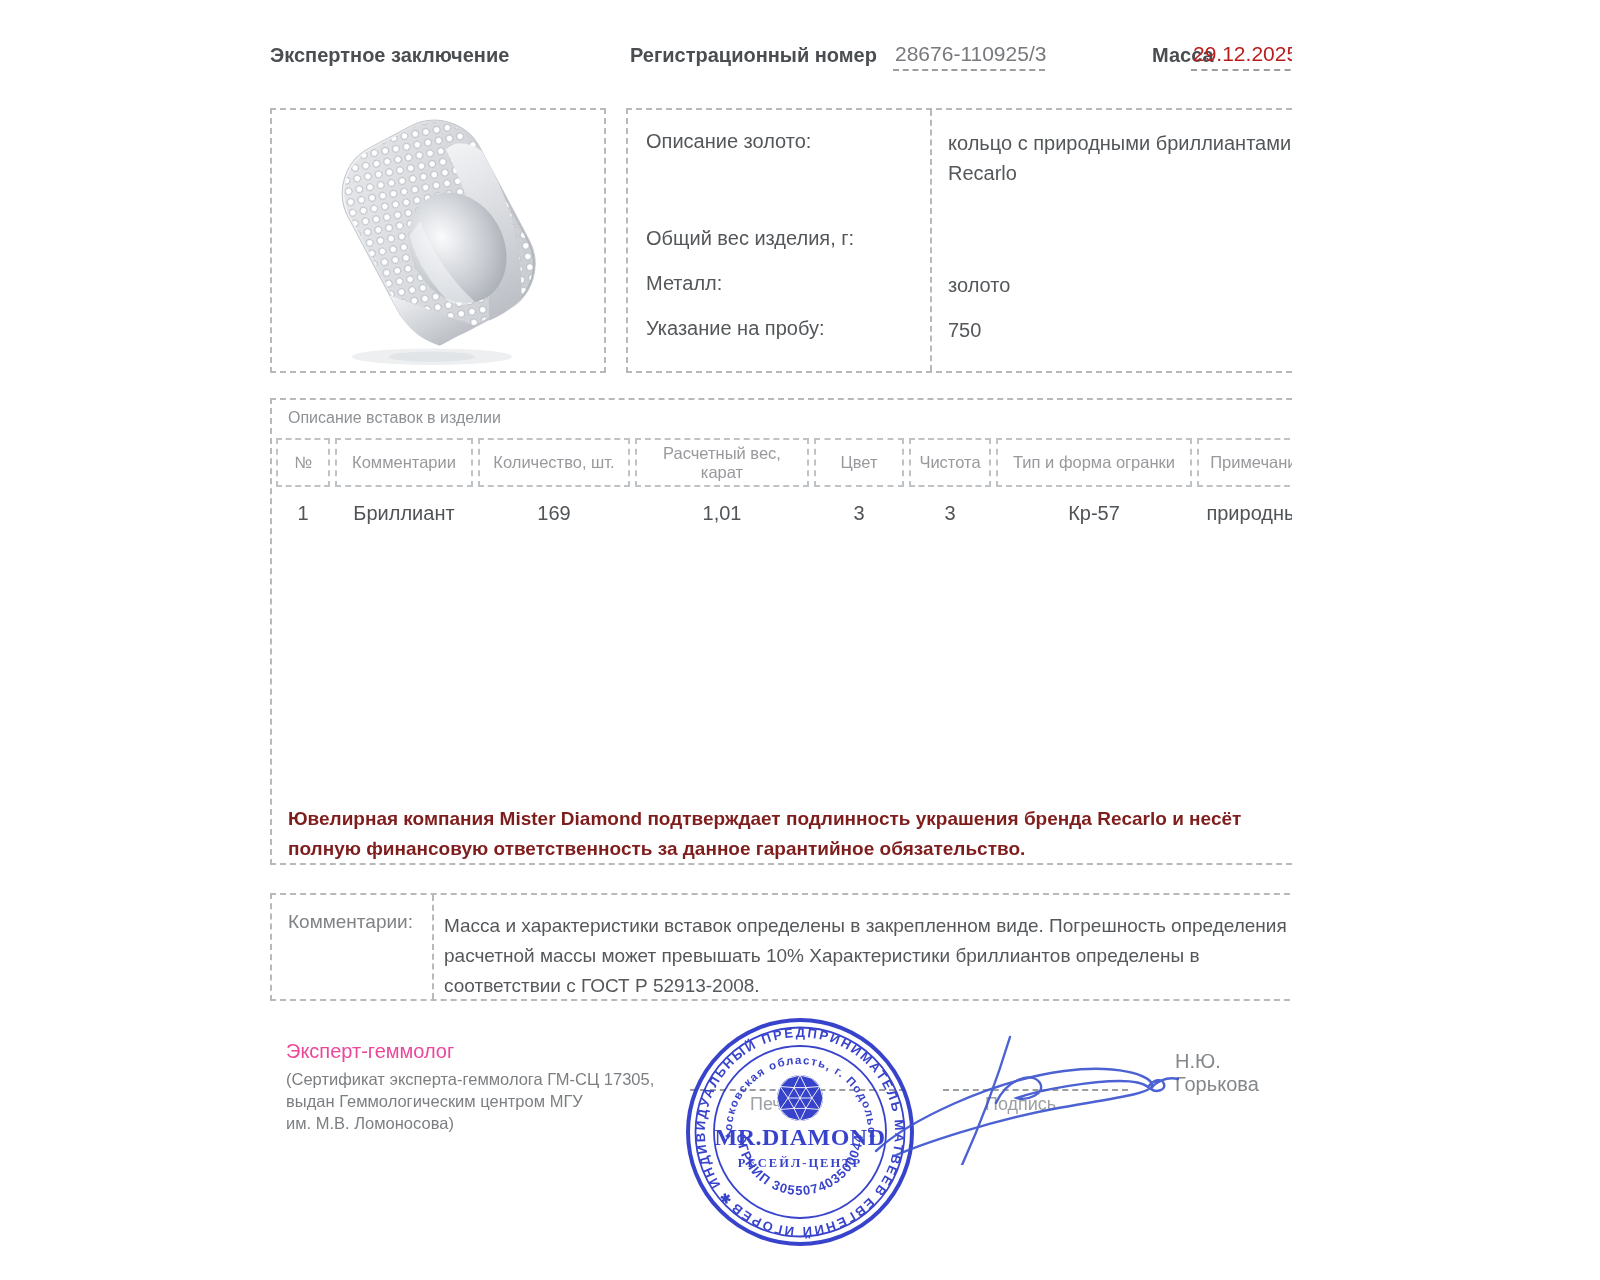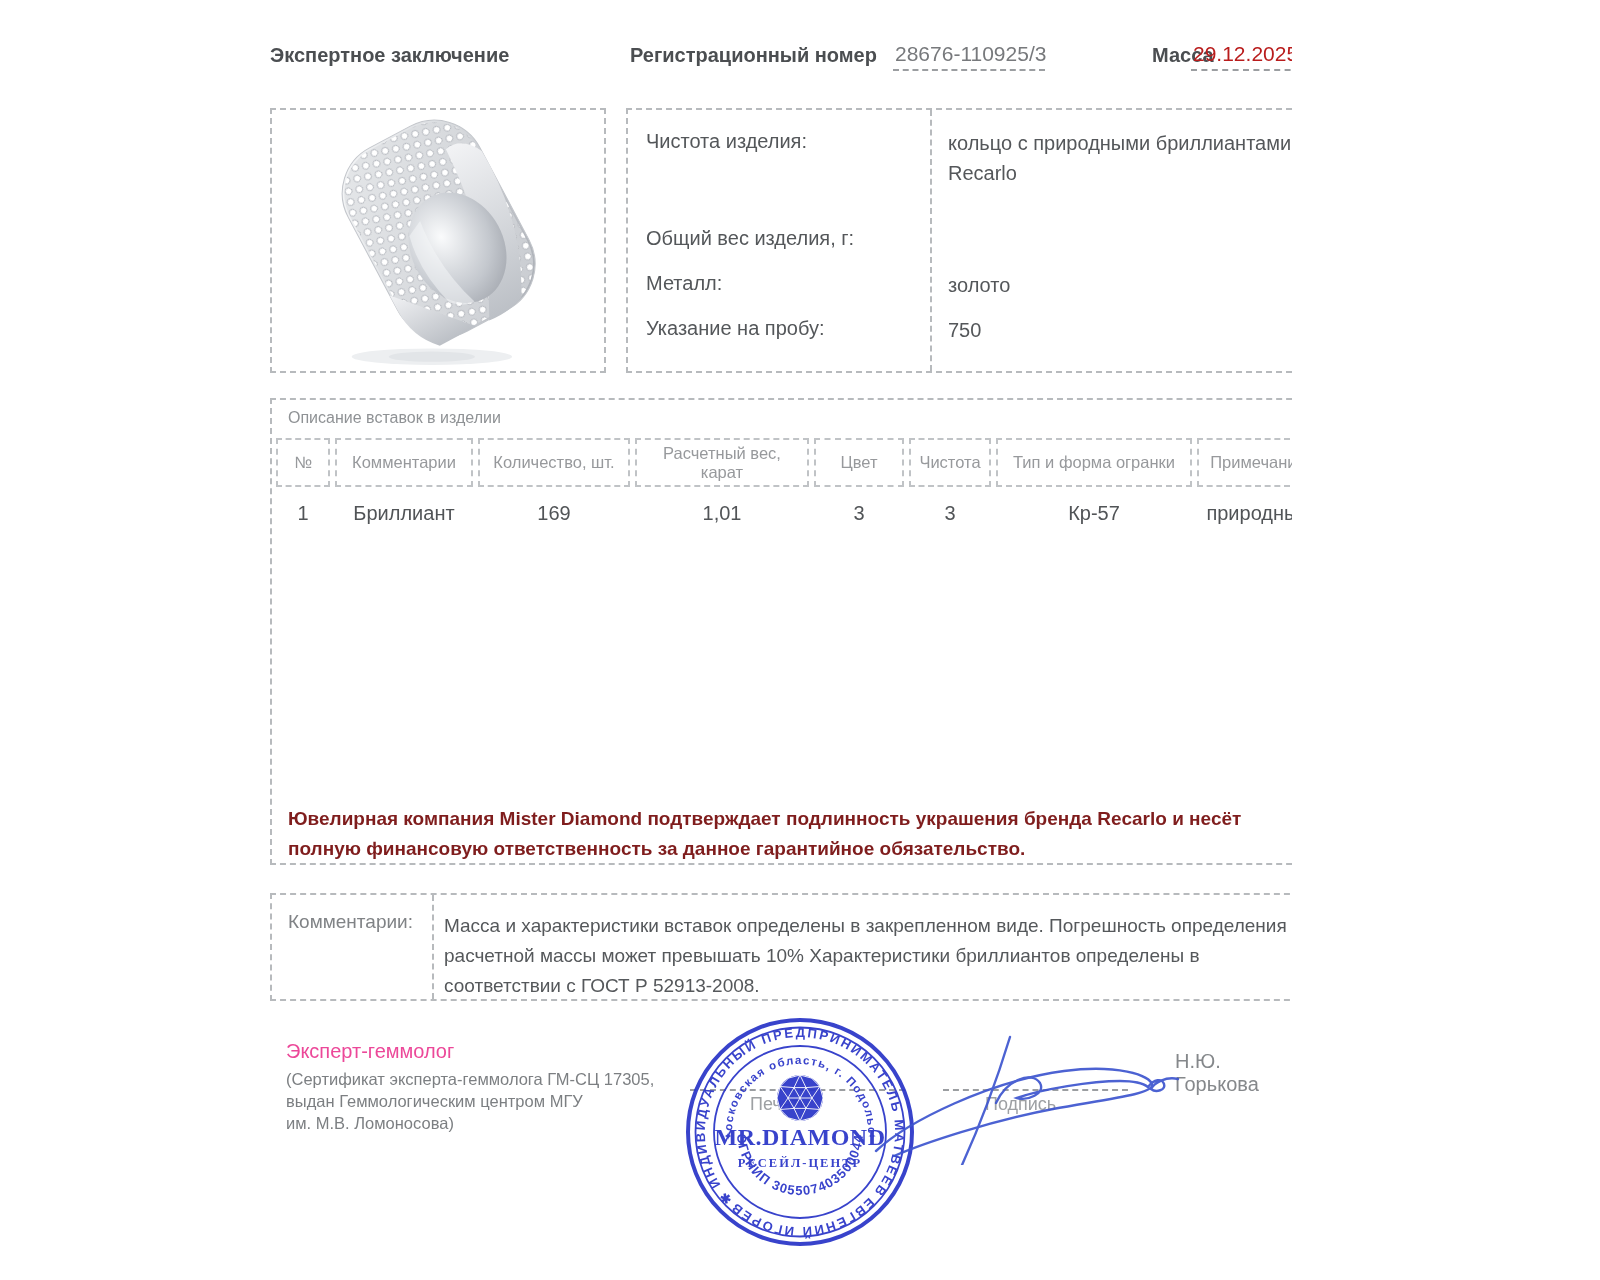--- a/index.html
+++ b/index.html
@@ -115,21 +115,21 @@
         <path d="M237,70 Q241,150 204,214 Q188,221 166,219 Q204,150 207,52 Q226,48 237,70 Z" fill="url(#gMetal2)"></path>
         <ellipse cx="172" cy="142" rx="45" ry="56" fill="url(#gHole)"></ellipse>
         <path d="M136,110 Q128,145 140,185 Q150,196 162,196 Q146,150 152,102 Z" fill="#f4f5f7" opacity=".55"></path>
         <path d="M92,152 L152,218 L112,218 Q92,198 92,170 Z" fill="url(#gMetal2)"></path>
       </g>
     </svg>
   </div>
 
   <div class="abs dashbox desc-box">
     <div class="desc-divider"></div>
-    <div class="desc-label" style="top:20px">Чистота изделия:</div>
+    <div class="desc-label" style="top:20px">Описание золото:</div>
     <div class="desc-value" style="top:18px">кольцо с природными бриллиантами Recarlo</div>
     <div class="desc-label" style="top:117px">Общий вес изделия, г:</div>
     <div class="desc-label" style="top:162px">Металл:</div>
     <div class="desc-value" style="top:160px">золото</div>
     <div class="desc-label" style="top:207px">Указание на пробу:</div>
     <div class="desc-value" style="top:205px">750</div>
   </div>
 
   <div class="abs dashbox table-box">
     <div class="table-title">Описание вставок в изделии</div>

